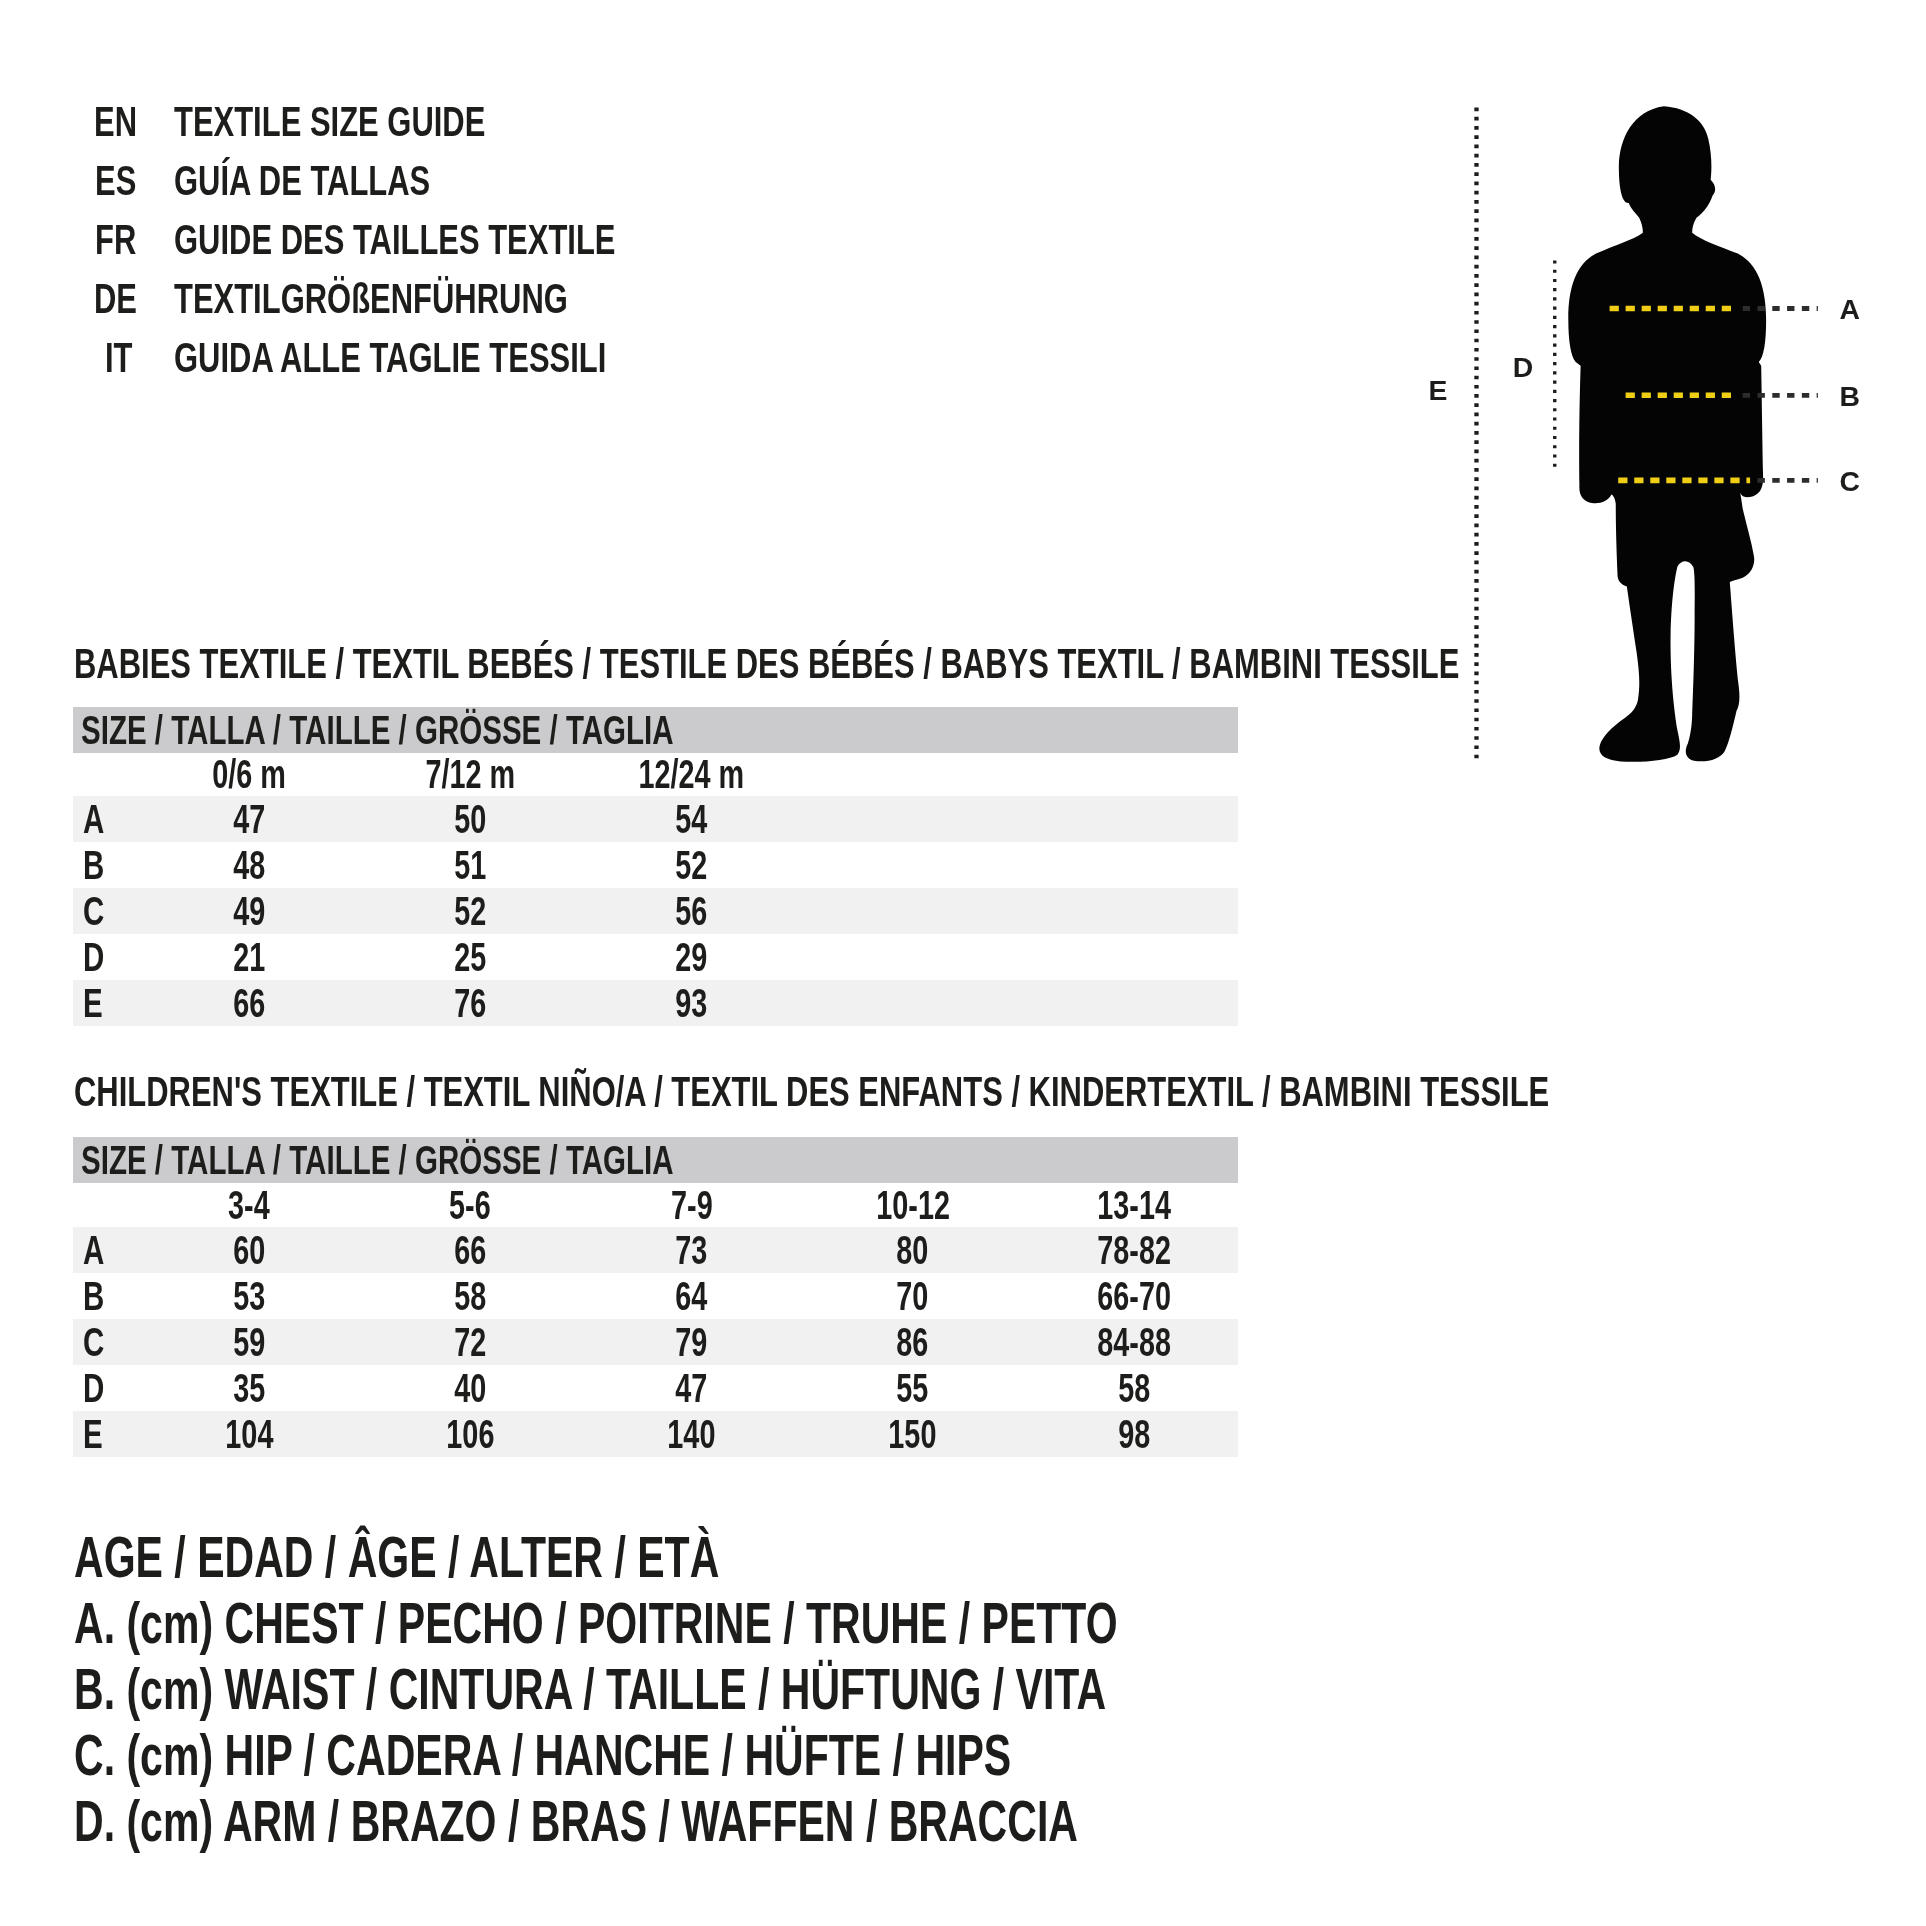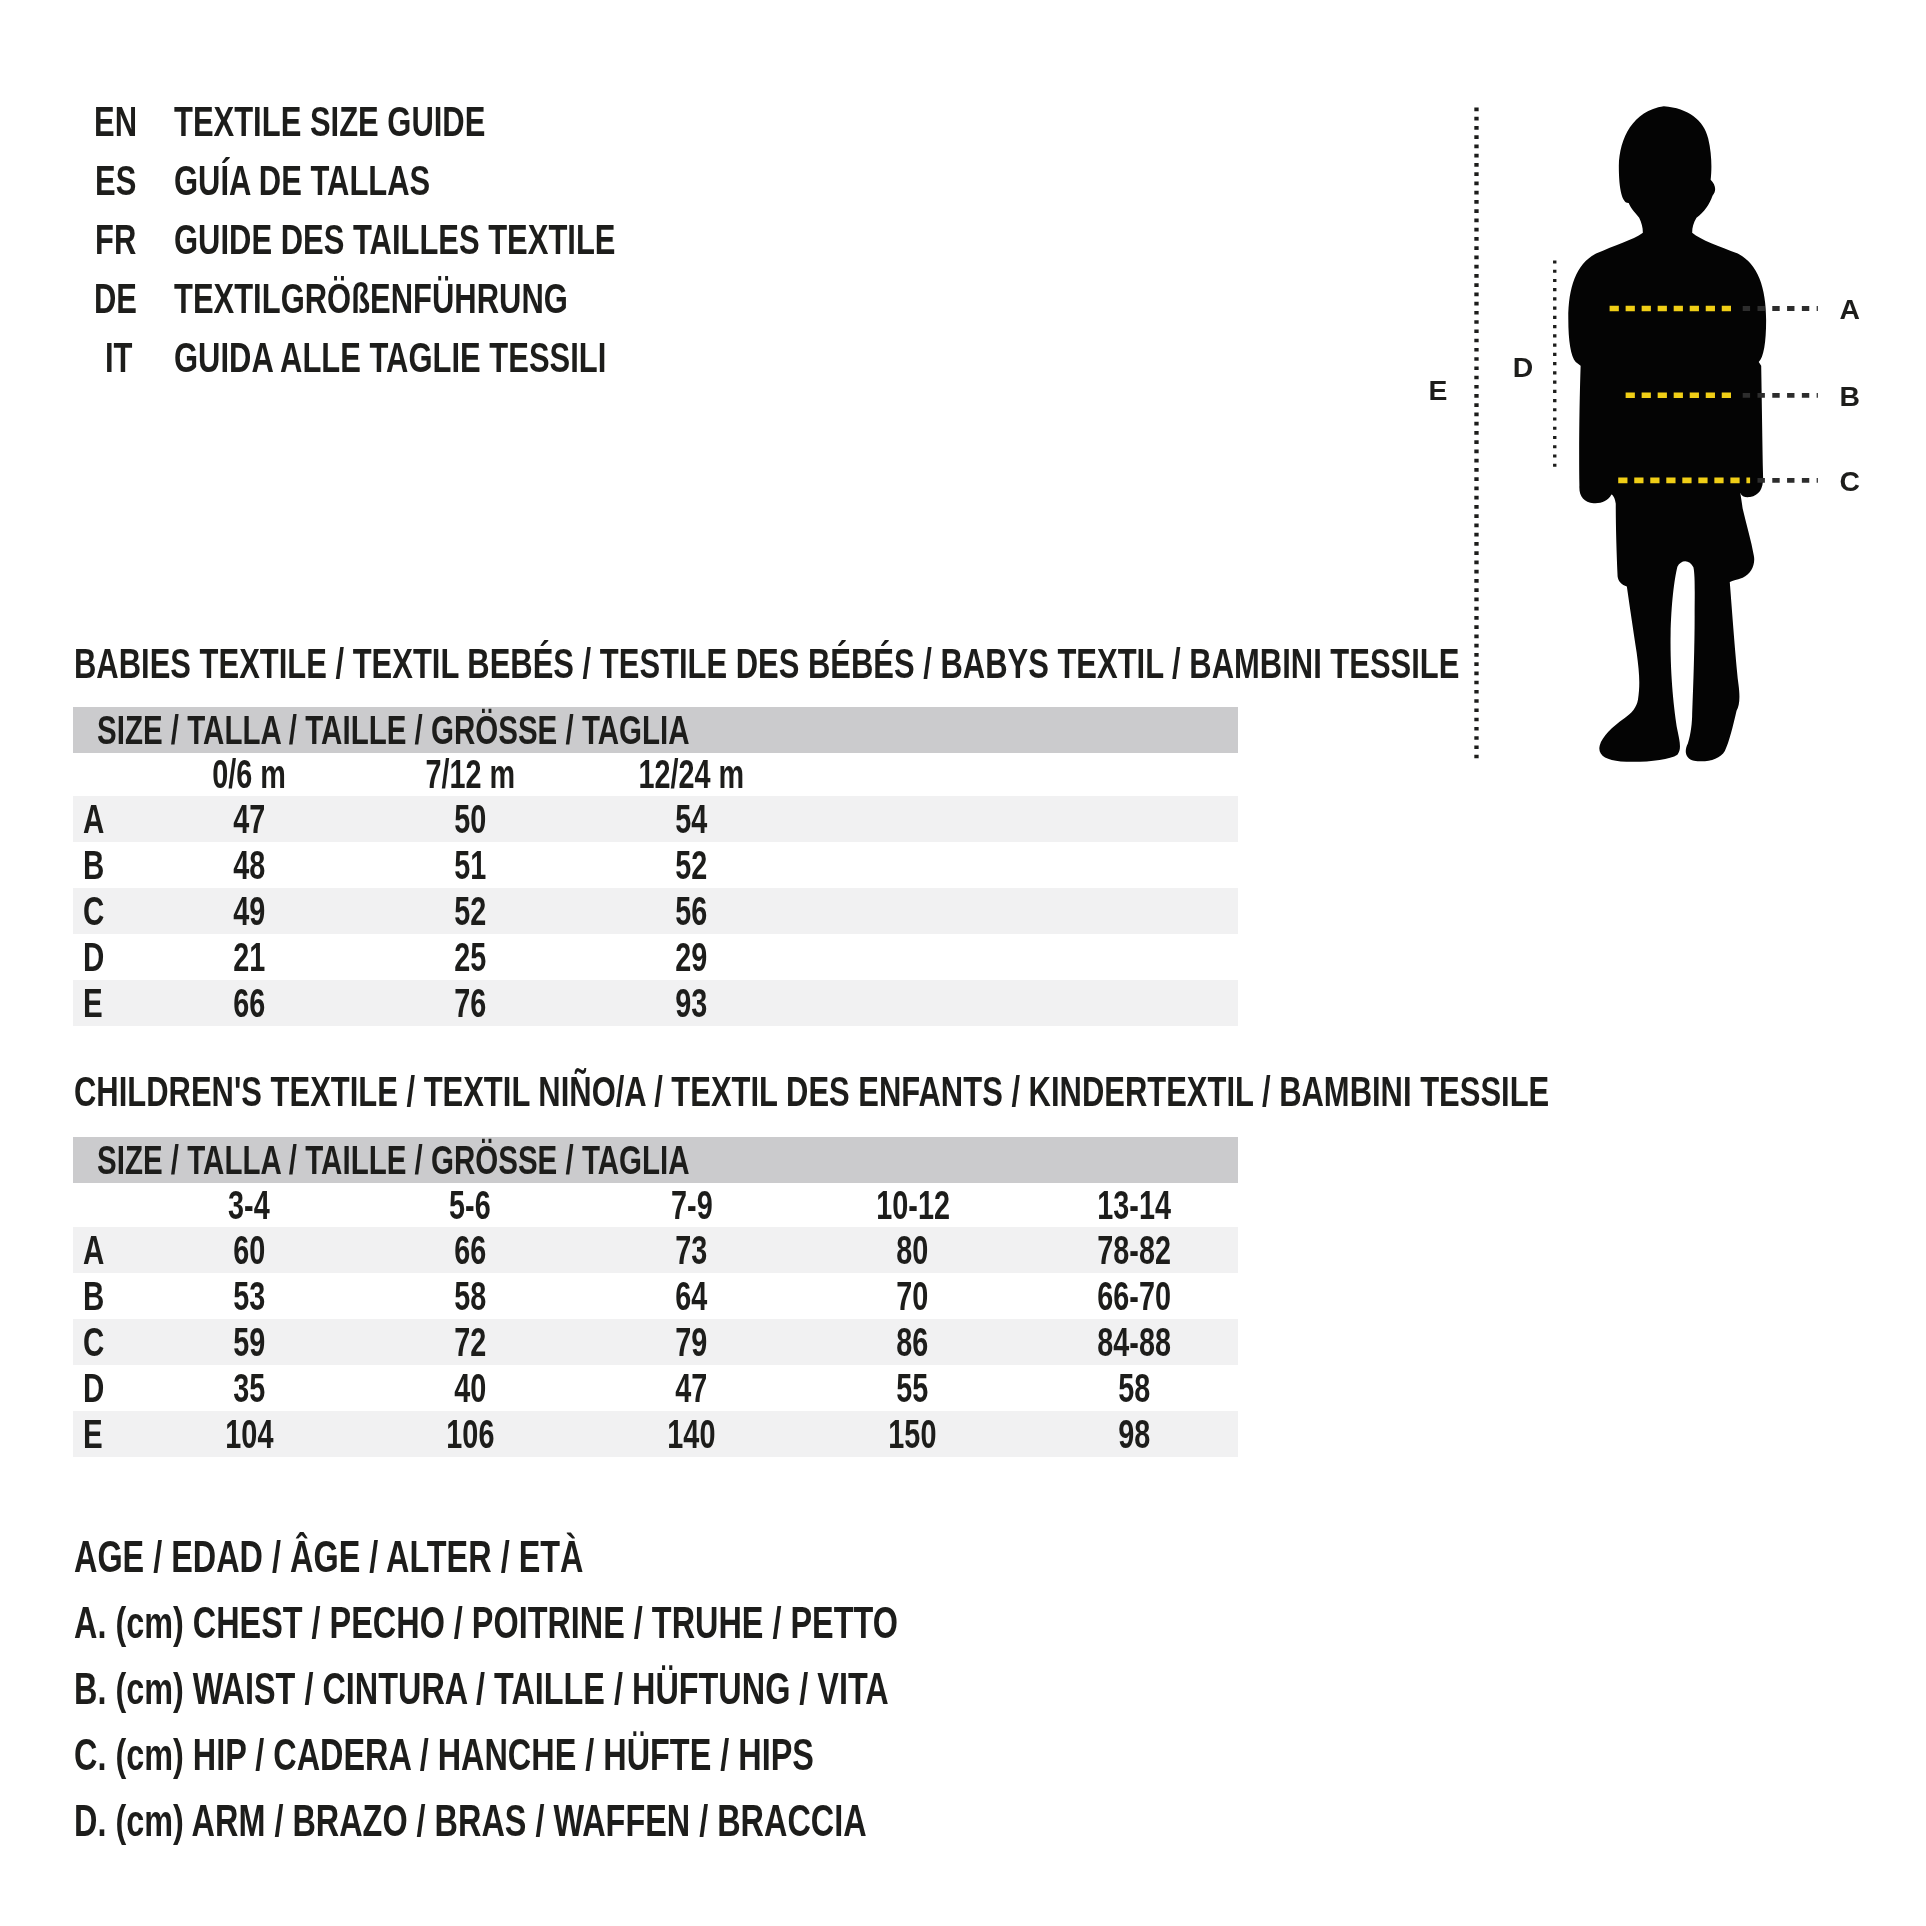--- a/index.html
+++ b/index.html
@@ -17,41 +17,41 @@
   .lang-row{height:59px;line-height:59px;font-size:43px;}
   .lang-code{display:inline-block;width:100px;text-align:center;}
 
   
   .sec-title{position:absolute;left:74px;font-size:43px;line-height:46px;white-space:nowrap;}
   .title-babies{top:640px;}
   .title-children{top:1068px;}
 
   
   .bar{position:absolute;left:73px;width:1165px;height:46px;background:#cbcbcd;
-       font-size:41px;line-height:46px;padding-left:24px;box-sizing:border-box;}
+       font-size:41px;line-height:46px;padding-left:8px;box-sizing:border-box;}
   .bar-babies{top:707px;}
   .bar-children{top:1137px;}
   .grid{display:grid;grid-template-columns:59px 1fr 1fr 1fr 1fr 1fr;width:1165px;gap:13px;}
   .colhead{position:absolute;left:73px;font-size:40px;}
   .colhead-babies{top:753px;}
   .colhead-babies .cell{height:43px;line-height:43px;}
   .colhead-children{top:1183px;}
   .colhead-children .cell{height:28px;line-height:44px;}
   .rows{position:absolute;left:73px;}
   .rows-babies{top:796px;}
   .rows-children{top:1227px;}
   .row .cell{height:46px;line-height:46px;font-size:40px;}
   .row.striped{background:#f1f1f2;}
   .cell{overflow:visible;}
   .cell.val{text-align:center;}
   .cell.lbl{padding-left:10px;font-size:41px;}
 
   
   .legend{position:absolute;left:74px;top:1524px;}
-  .legend-line{height:66px;line-height:66px;font-size:45px;}
+  .legend-line{height:66px;line-height:66px;font-size:57px;}
 
   
   .figure-svg{position:absolute;left:1405px;top:92px;width:493px;height:709px;}
   .figure-svg text{font-family:"Liberation Sans","DejaVu Sans",sans-serif;font-weight:bold;font-size:46px;fill:#1d1d1b;}
 </style>
 </head>
 <body>
 
 <section class="lang-block">
   <div class="lang-row">

